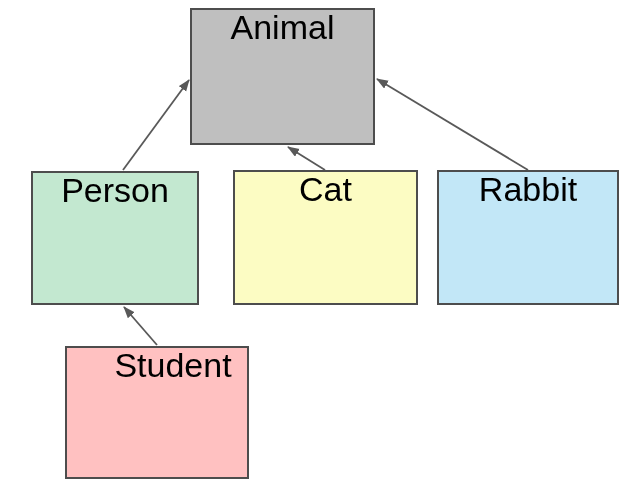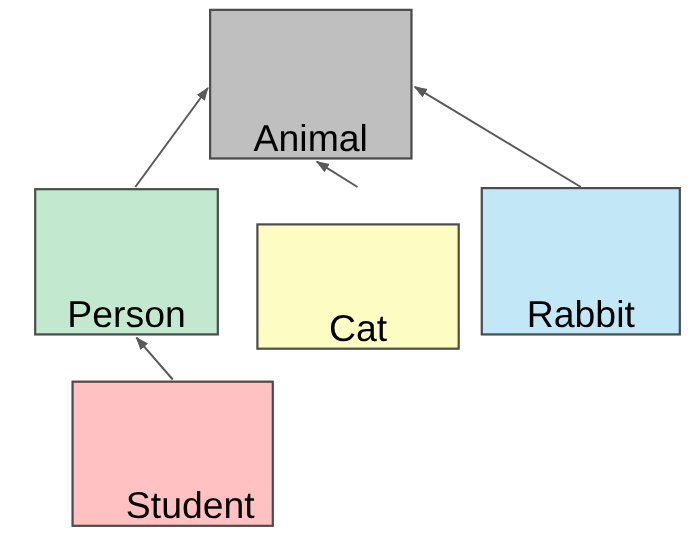--- a/index.html
+++ b/index.html
@@ -21,32 +21,32 @@
     top: 0;
     width: 636px;
     height: 503px;
     pointer-events: none;
   }
   .node {
     position: absolute;
     box-sizing: border-box;
     border: 2px solid #4d4d4d;
     display: flex;
-    align-items: flex-end;
+    align-items: flex-start;
     justify-content: center;
   }
   .node-label {
     font-size: 34px;
     line-height: 1;
     color: #000000;
     white-space: nowrap;
   }
   #node-animal  { left: 190px; top: 8px;   width: 185px; height: 137px; }
   #node-person  { left: 31px;  top: 171px; width: 168px; height: 134px; }
-  #node-cat     { left: 233px; top: 170px; width: 185px; height: 115px; margin-top: 33px; }
+  #node-cat     { left: 233px; top: 170px; width: 185px; height: 135px; }
   #node-rabbit  { left: 437px; top: 170px; width: 182px; height: 135px; }
   #node-student { left: 65px;  top: 346px; width: 184px; height: 133px; padding-left: 32px; }
 </style>
 </head>
 <body>
 
 <div class="canvas" style="background-color: rgb(255, 255, 255);">
 
   <svg class="edges" viewBox="0 0 636 503" xmlns="http://www.w3.org/2000/svg">
     <defs>
@@ -66,20 +66,20 @@
 
   <div class="node" id="node-person" style="background-color: rgb(195, 232, 208); border-color: rgb(77, 77, 77);">
     <span class="node-label" style="color: rgb(0, 0, 0);">Person</span>
   </div>
 
   <div class="node" id="node-cat" style="background-color: rgb(252, 252, 195); border-color: rgb(77, 77, 77);">
     <span class="node-label" style="color: rgb(0, 0, 0);">Cat</span>
   </div>
 
   <div class="node" id="node-rabbit" style="background-color: rgb(194, 231, 247); border-color: rgb(77, 77, 77);">
-    <span class="node-label" style="color: rgb(0, 0, 0); margin-top: 20px;">Rabbit</span>
+    <span class="node-label" style="color: rgb(0, 0, 0);">Rabbit</span>
   </div>
 
   <div class="node" id="node-student" style="background-color: rgb(255, 193, 193); border-color: rgb(77, 77, 77);">
     <span class="node-label" style="color: rgb(0, 0, 0);">Student</span>
   </div>
 
 </div>
 
 </body></html>

